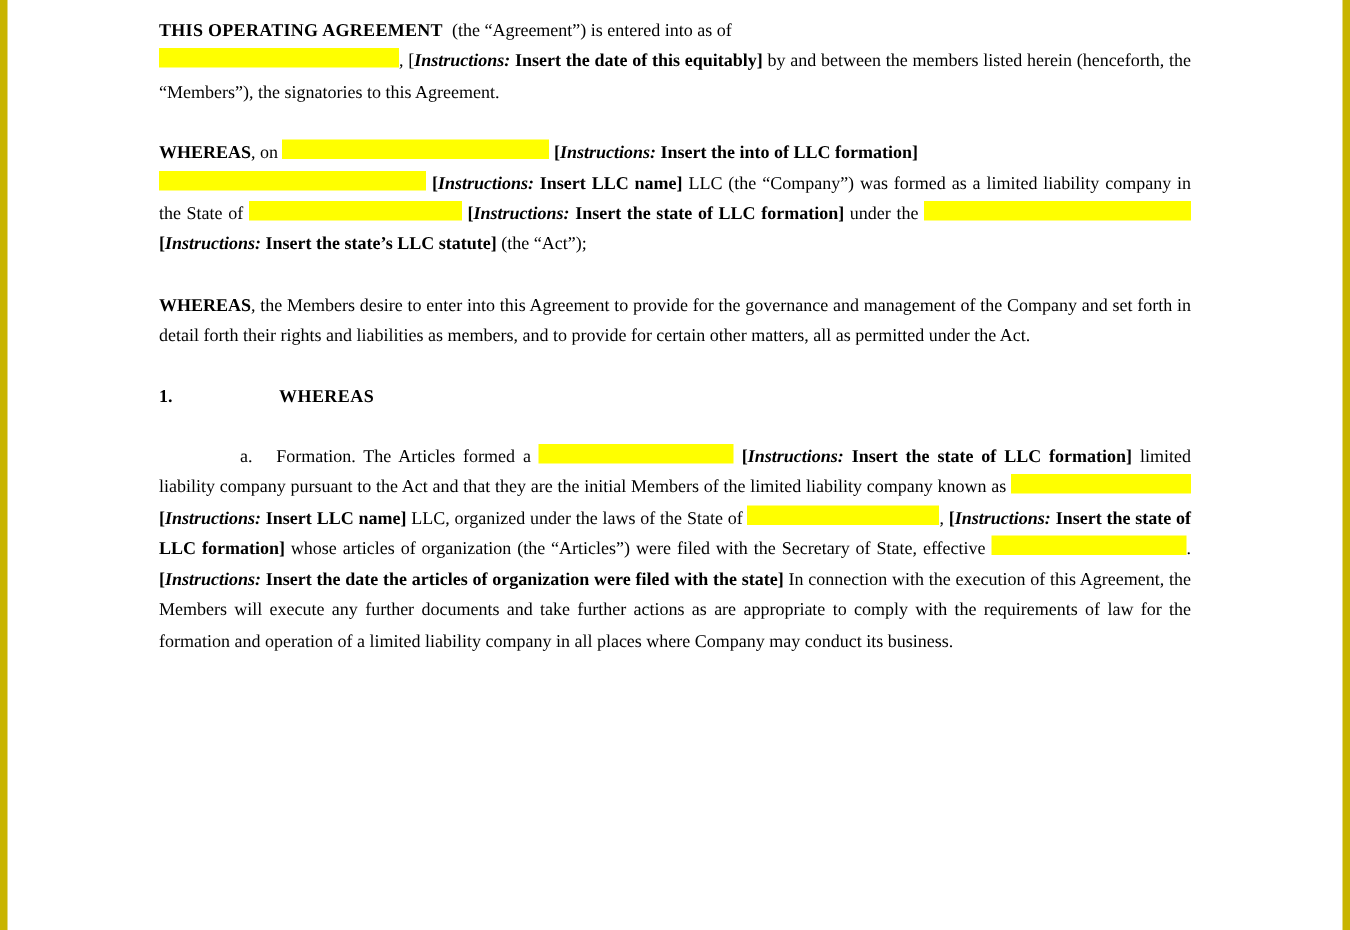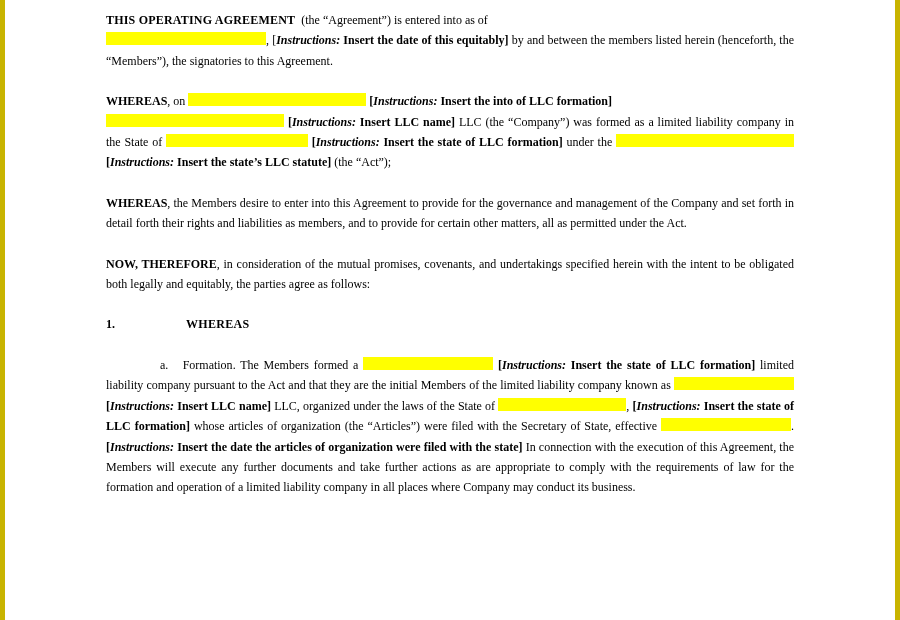--- a/index.html
+++ b/index.html
@@ -115,30 +115,27 @@
     <span class="hl hl-w4"></span>
     <span class="ins"><span>[</span><i>Instructions:</i><span> Insert the state of LLC formation]</span></span><span> under the</span>
     <span class="hl hl-w5"></span>
     <span class="ins"><span>[</span><i>Instructions:</i><span> Insert the state’s LLC statute]</span></span><span> (the “Act”);</span>
   </p>
 
   <p>
     <span class="b">WHEREAS</span><span>, the Members desire to enter into this Agreement to provide for the governance and management of the Company and set forth in detail forth their rights and liabilities as members, and to provide for certain other matters, all as permitted under the Act.</span>
   </p>
 
-  <p>
-    <span class="b">NOW, THEREFORE</span><span>, in consideration of the mutual promises, covenants, and undertakings specified herein with the intent to be obligated both legally and equitably, the parties agree as follows:</span>
-  </p>
 
   <p>
     <span class="section-num">1.</span><span class="section-title">WHEREAS</span>
   </p>
 
   <p class="tight">
-    <span class="sub-indent"></span><span>a.</span>&nbsp;&nbsp;&nbsp;<span class="u">Formation</span><span>.  The Members formed a</span>
+    <span class="sub-indent"></span><span>a.</span>&nbsp;&nbsp;&nbsp;<span class="u">Formation</span><span>.  The Articles formed a</span>
     <span class="hl hl-w8"></span>
     <span class="ins"><span>[</span><i>Instructions:</i><span> Insert the state of LLC formation]</span></span><span> limited liability company pursuant to the Act and that they are the initial Members of the limited liability company known as</span>
     <span class="hl hl-w7"></span>
     <span class="ins"><span>[</span><i>Instructions:</i><span> Insert LLC name]</span></span><span> LLC, organized  under  the  laws  of  the  State  of</span>
     <span class="hl hl-w9"></span><span>,</span>
     <span class="ins"><span>[</span><i>Instructions:</i><span> Insert the state of LLC formation]</span></span><span> whose  articles  of  organization  (the “Articles”) were filed with the Secretary of State, effective</span>
     <span class="hl hl-w6"></span><span>. </span><span class="ins"><span>[</span><i>Instructions:</i><span> Insert the date the articles of organization were filed with the state]</span></span><span> In connection with the execution of this Agreement, the Members will execute any further documents and take further actions as are appropriate to comply with the requirements of law for the formation and operation of a limited liability company in all places where Company may conduct its business.</span>
   </p>
 
 </div>

